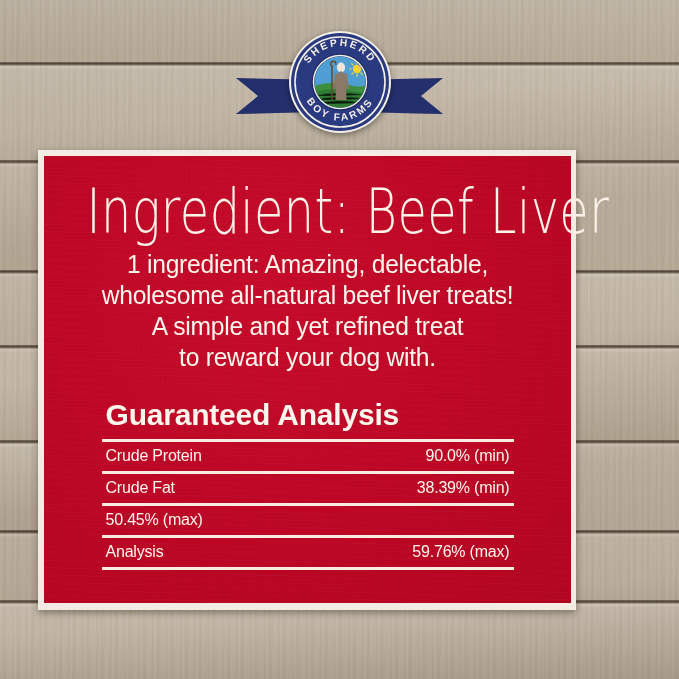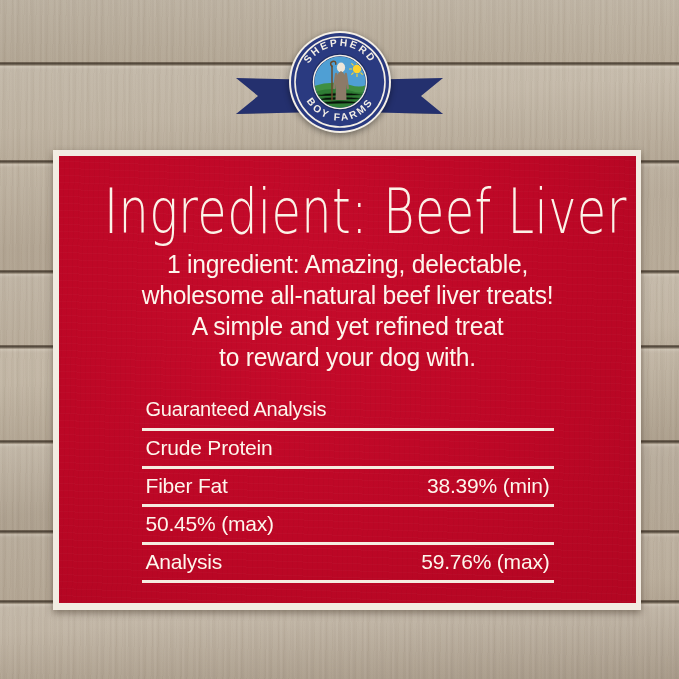--- a/index.html
+++ b/index.html
@@ -67,24 +67,23 @@
   .ribbon.right { right:236px; clip-path:polygon(0 6%, 100% 0, 78% 50%, 100% 100%, 0 94%); }
 
   .logo-wrap { position:relative; width:104px; height:104px; z-index:3; }
   .logo-svg { display:block; width:104px; height:104px;
               filter:drop-shadow(0 2px 3px rgba(0,0,0,0.42)); }
 
   
   #panel-outer {
     position:absolute;
     left:38px; top:150px;
-    width:588px; height:460px;
+    width:538px; height:460px;
     background:#f2ece2;
     box-shadow:0 3px 7px rgba(40,26,14,0.42);
-    margin-left:15px;
   }
   #panel {
     position:absolute;
     left:6px; top:6px; right:5px; bottom:7px;
     background:
       radial-gradient(ellipse at 42% 30%, #c60b2b 0%, #bd0726 55%, #b20622 100%);
   }
   #panel::after{
     content:""; position:absolute; inset:0;
     background:
@@ -124,32 +123,32 @@
   }
   #blurb .ln { display:block; white-space:nowrap; }
 
   
   #ga {
     width:412px;
     margin:26px auto 0 auto;
     text-align:left;
   }
   #ga-heading {
-    font-size:20px;
-    font-weight:normal;
+    font-size:30px;
+    font-weight:bold;
     letter-spacing:-0.2px;
     color:#fdf6ec;
     padding-left:4px;
     margin-bottom:7px;
   }
   .rule { height:2.5px; background:#f6ece0; width:100%; }
   .ga-row {
     display:flex; align-items:center; justify-content:space-between;
     padding:5.5px 4px 6px 4px;
-    font-size:21px;
+    font-size:16px;
     color:#fdf6ec;
     letter-spacing:-0.2px;
   }
   .ga-row .nm { white-space:nowrap; }
   .ga-row .vl { white-space:nowrap; }
 </style>
 </head>
 <body>
 
 <div id="stage">
@@ -243,25 +242,26 @@
           <span class="ln">to reward your dog with.</span>
         </div>
 
         <div id="ga">
           <div id="ga-heading">Guaranteed Analysis</div>
 
           <div class="rule"></div>
 
           <div class="ga-row">
             <span class="nm">Crude Protein</span>
-          </div>
-          <div class="rule"></div>
-
-          <div class="ga-row">
-            <span class="nm">Fiber Fat</span>
+            <span class="vl">90.0% (min)</span>
+          </div>
+          <div class="rule"></div>
+
+          <div class="ga-row">
+            <span class="nm">Crude Fat</span>
             <span class="vl">38.39% (min)</span>
           </div>
           <div class="rule"></div>
 
           <div class="ga-row">
             <span class="vl">50.45% (max)</span>
           </div>
           <div class="rule"></div>
 
           <div class="ga-row">

